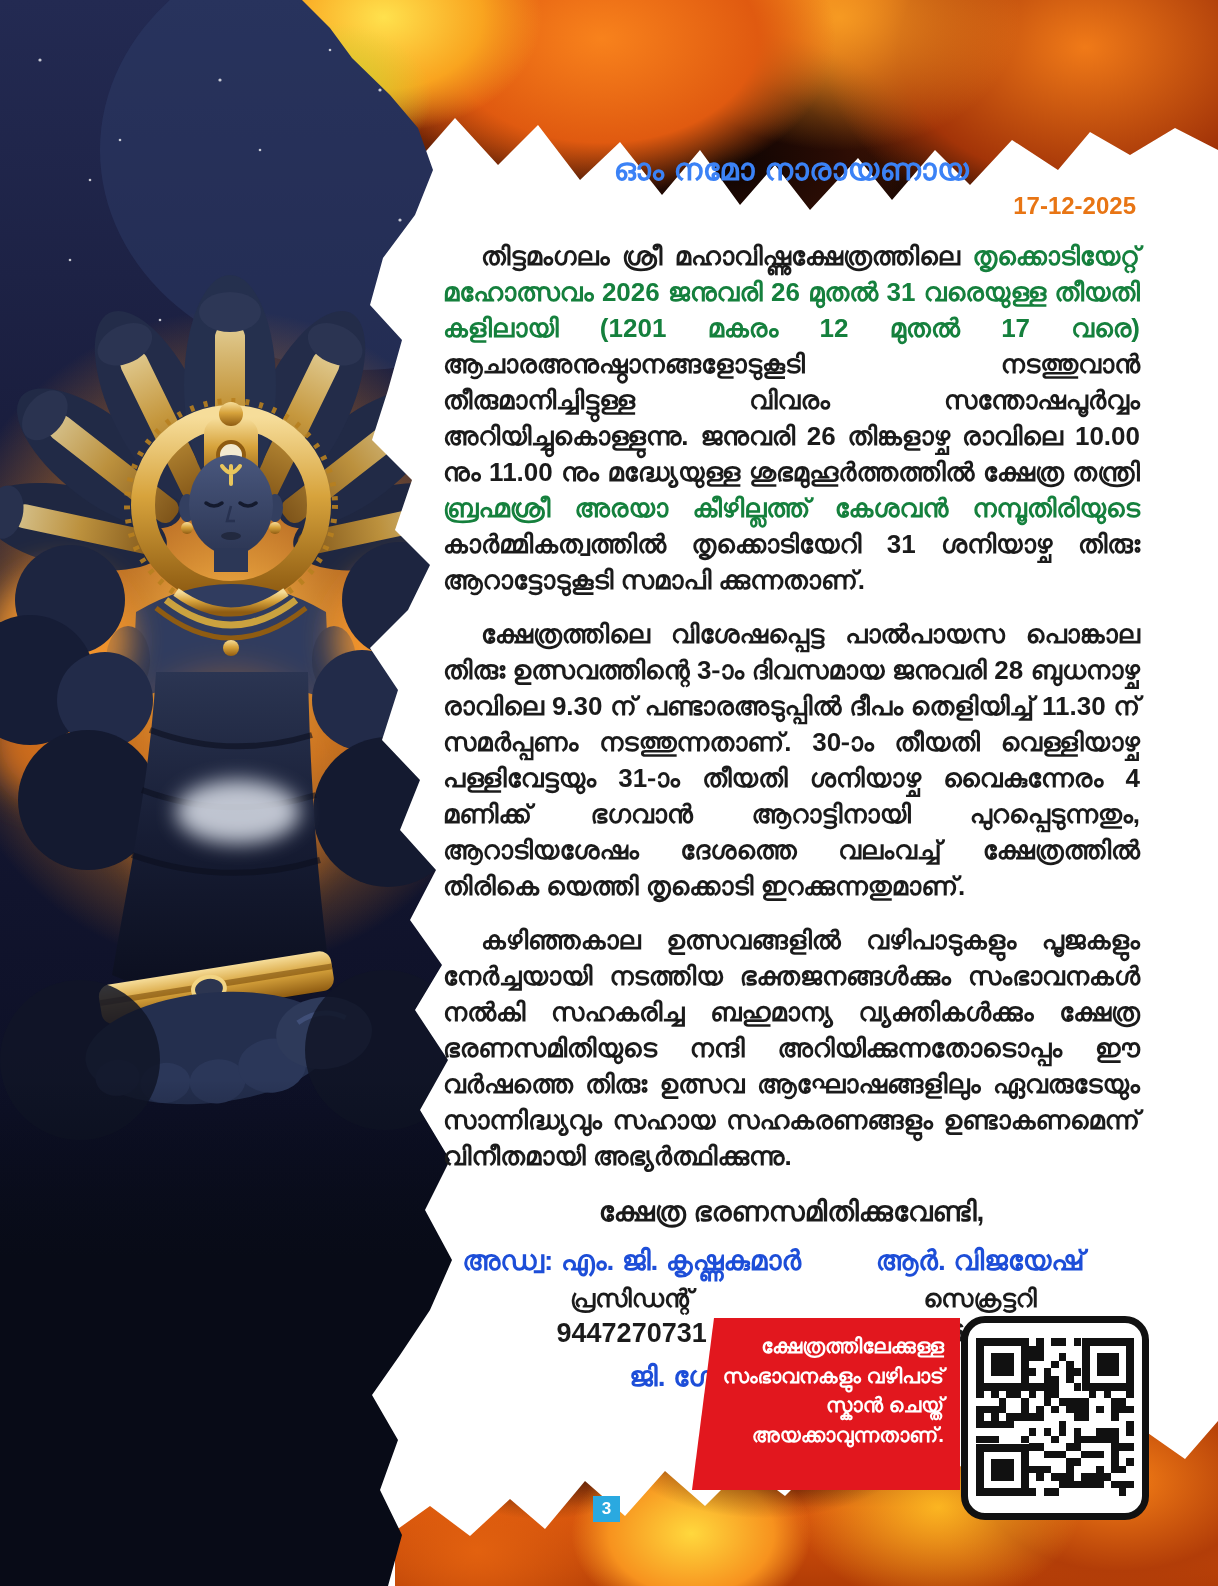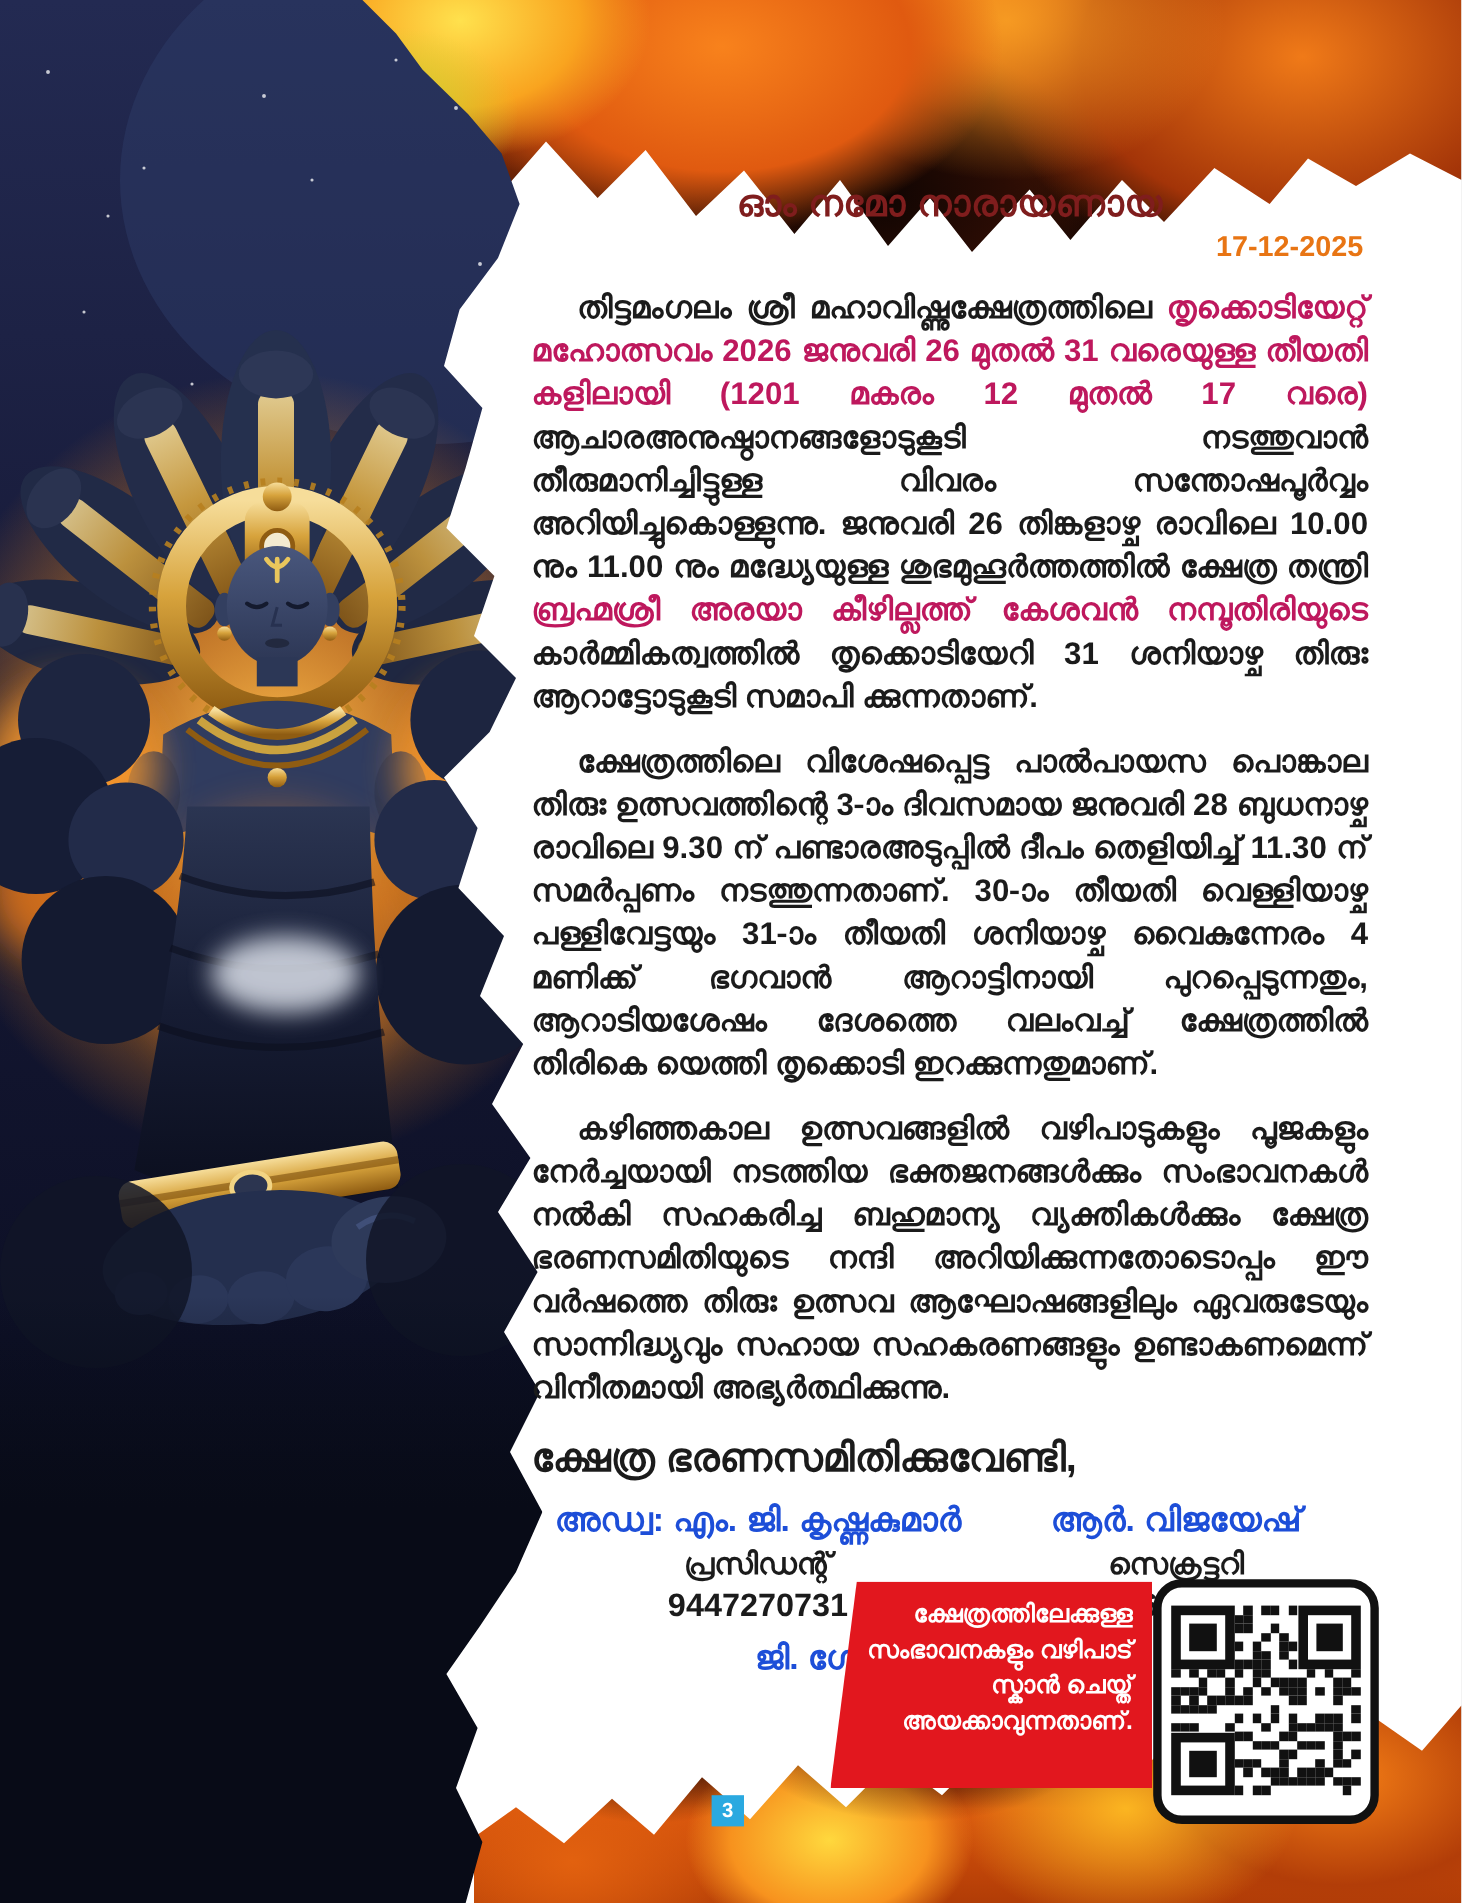--- a/index.html
+++ b/index.html
@@ -48,28 +48,28 @@
       radial-gradient(ellipse 230px 150px at 88% 40%, #f57f16 0%, #b23d08 60%, rgba(178,61,8,0) 85%),
       radial-gradient(ellipse 200px 140px at 10% 80%, #e2610f 0%, rgba(226,97,15,0) 80%),
       linear-gradient(0deg,#b13c06 0%,#d9550d 45%,#56180a 80%,#1d0803 100%);
     clip-path:polygon(0 120px,35px 95px,75px 125px,115px 88px,150px 118px,190px 70px,230px 105px,
       270px 60px,310px 95px,350px 55px,390px 85px,430px 45px,470px 78px,510px 38px,550px 70px,
       590px 32px,630px 62px,670px 26px,710px 55px,750px 20px,790px 48px,823px 10px,
       823px 175px,0 175px);
   }
   
   .content{position:absolute;left:443px;top:152px;width:697px;z-index:3;color:#1b1b1b;}
-  .title{text-align:center;color:#7f1d1d;font-size:31px;font-weight:bold;letter-spacing:.5px;}
+  .title{text-align:center;color:#3b82f6;font-size:31px;font-weight:bold;letter-spacing:.5px;}
   .date{text-align:right;color:#e87514;font-size:24px;font-weight:bold;margin-top:4px;padding-right:4px;}
   .greeting{font-size:27px;font-weight:bold;margin-top:16px;}
   .para{font-size:26px;font-weight:bold;line-height:36px;text-align:justify;
         text-indent:38px;margin:18px 0 0 0;}
-  .red{color:#be185d;}
+  .red{color:#15803d;}
   .blk{color:#1b1b1b;}
-  .signoff{text-align:left;font-size:33px;font-weight:bold;margin-top:22px;}
+  .signoff{text-align:center;font-size:28px;font-weight:bold;margin-top:22px;}
   .sig-row{display:flex;margin-top:16px;}
   .sig-left{flex:1.18;}
   .sig-right{flex:1;}
   .sig-block{text-align:center;}
   .sig-name{color:#1d4ed8;font-size:28px;font-weight:bold;}
   .sig-role{font-size:25px;font-weight:bold;margin-top:6px;text-align:center;}
   .sig-phone{font-size:27px;font-weight:bold;margin-top:4px;}
   .sig-center{margin-top:12px;}
   
   .red-banner{

